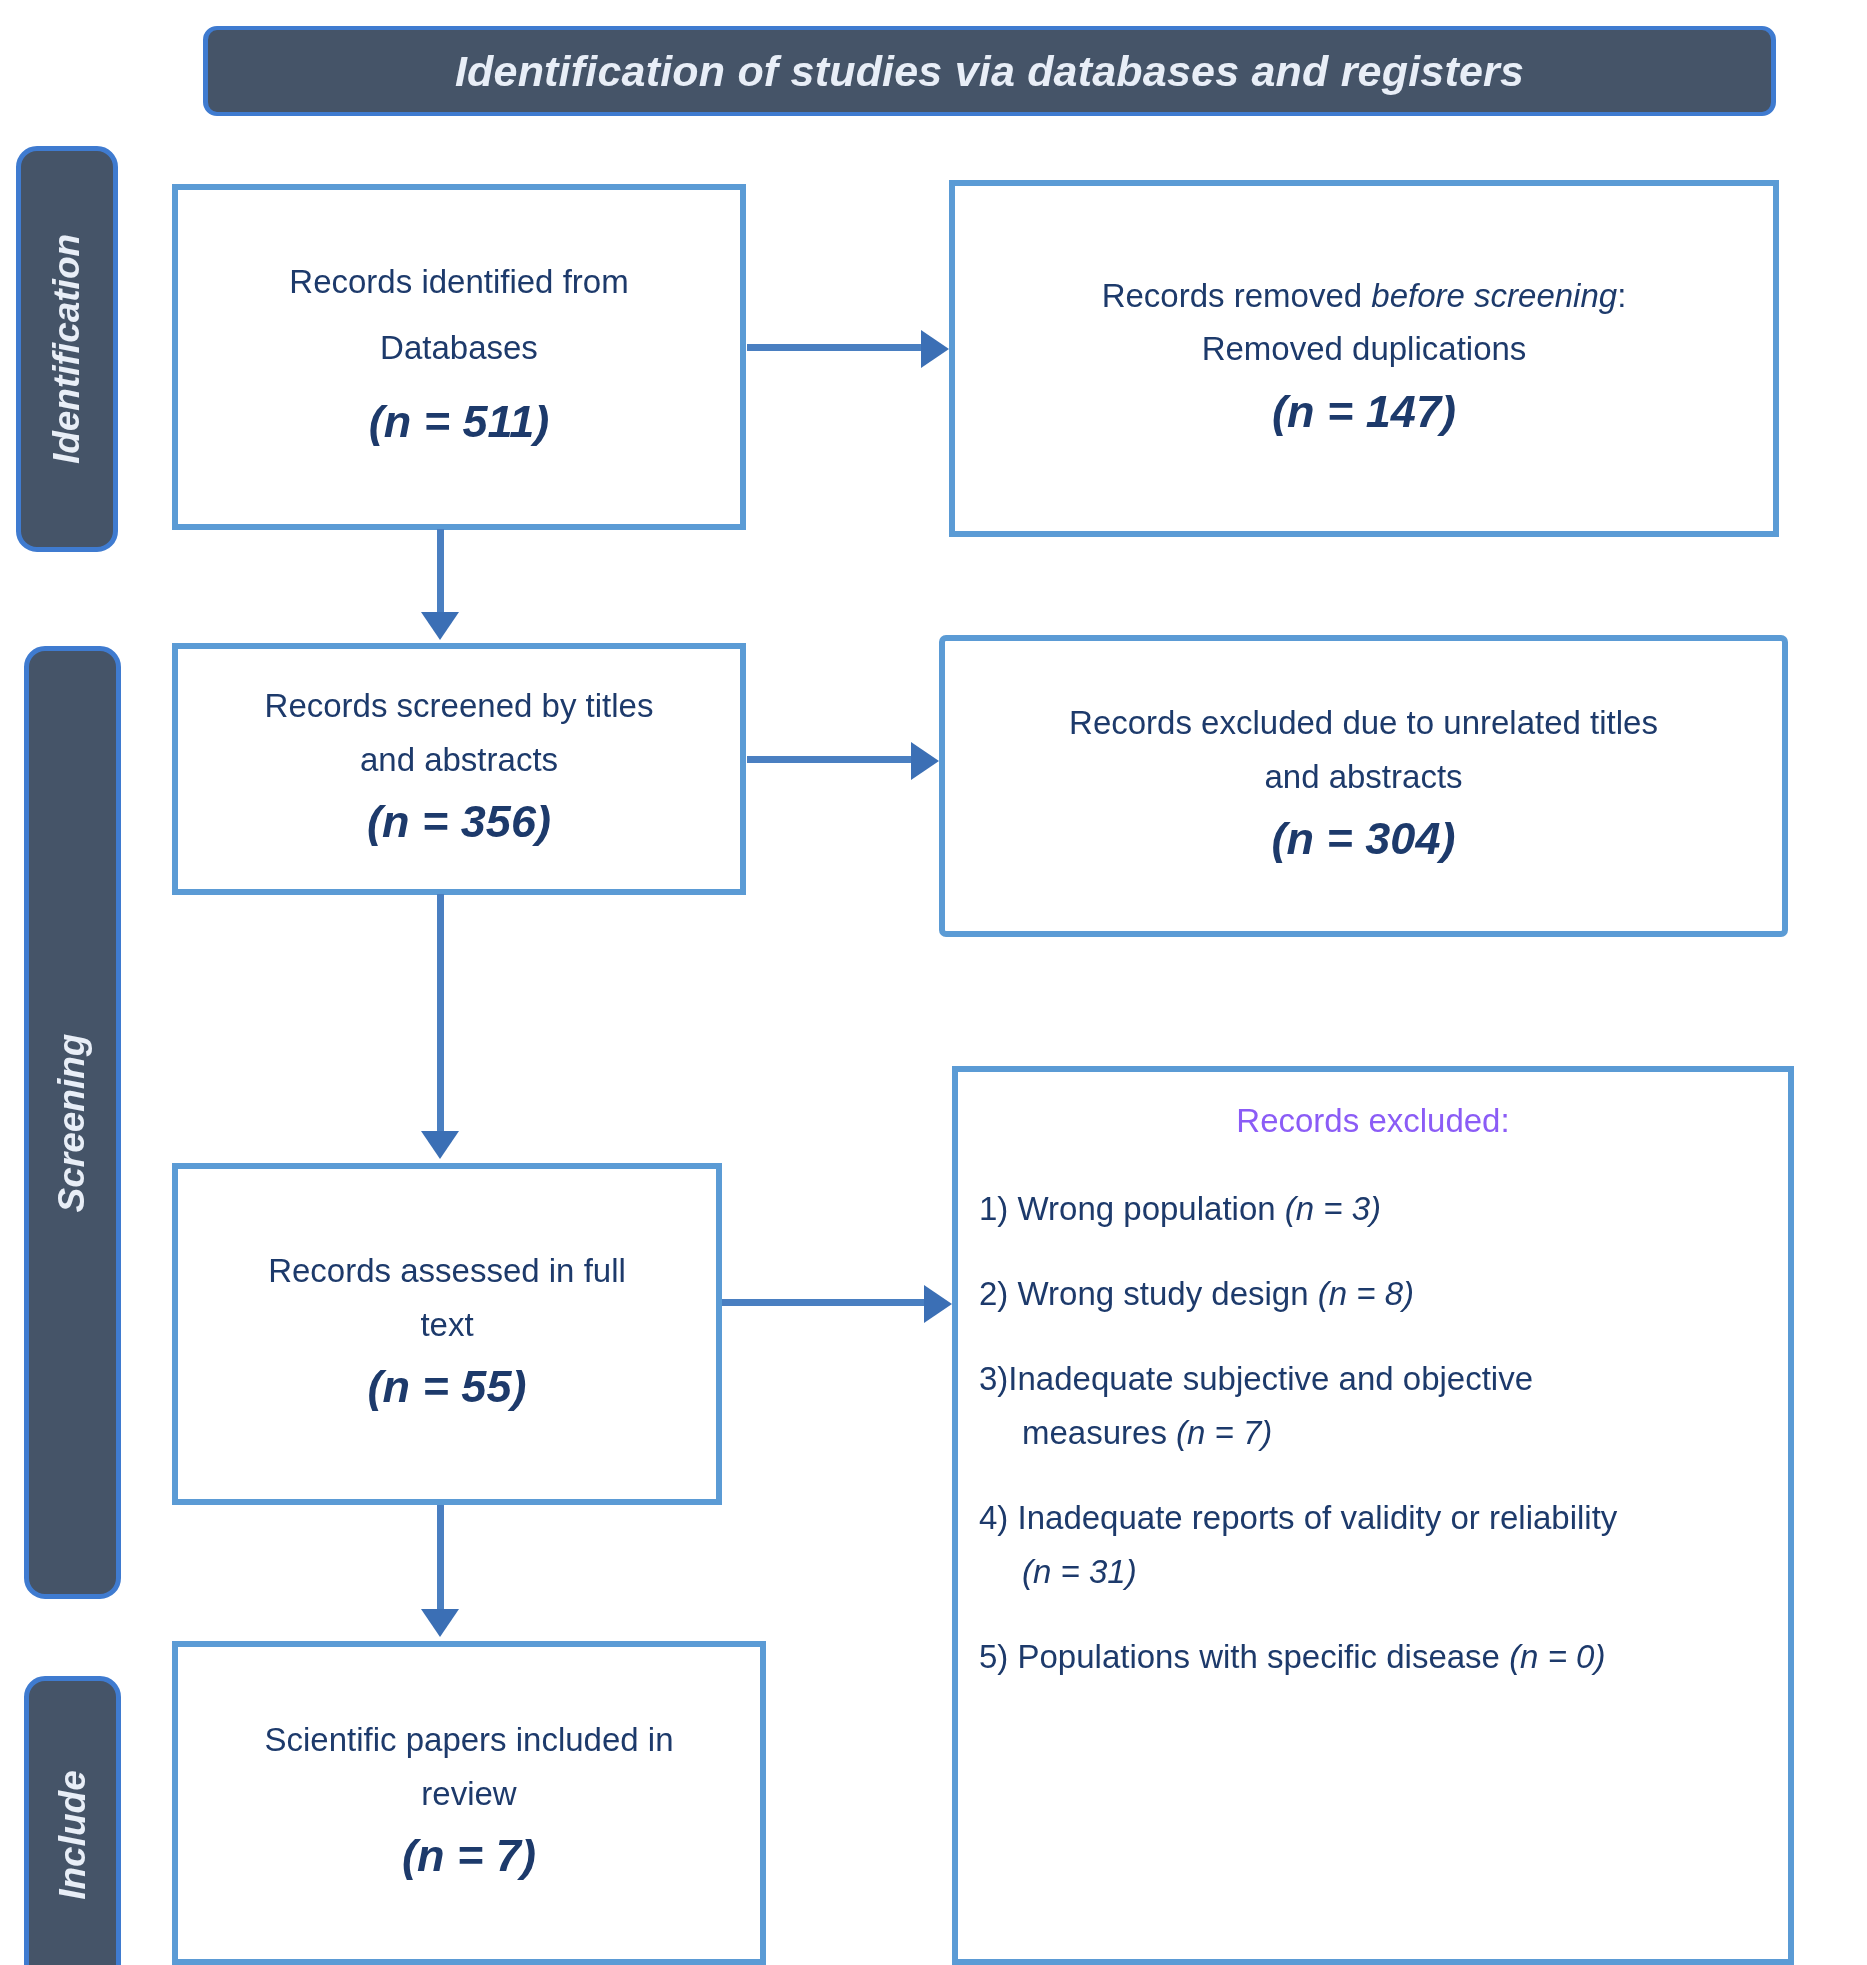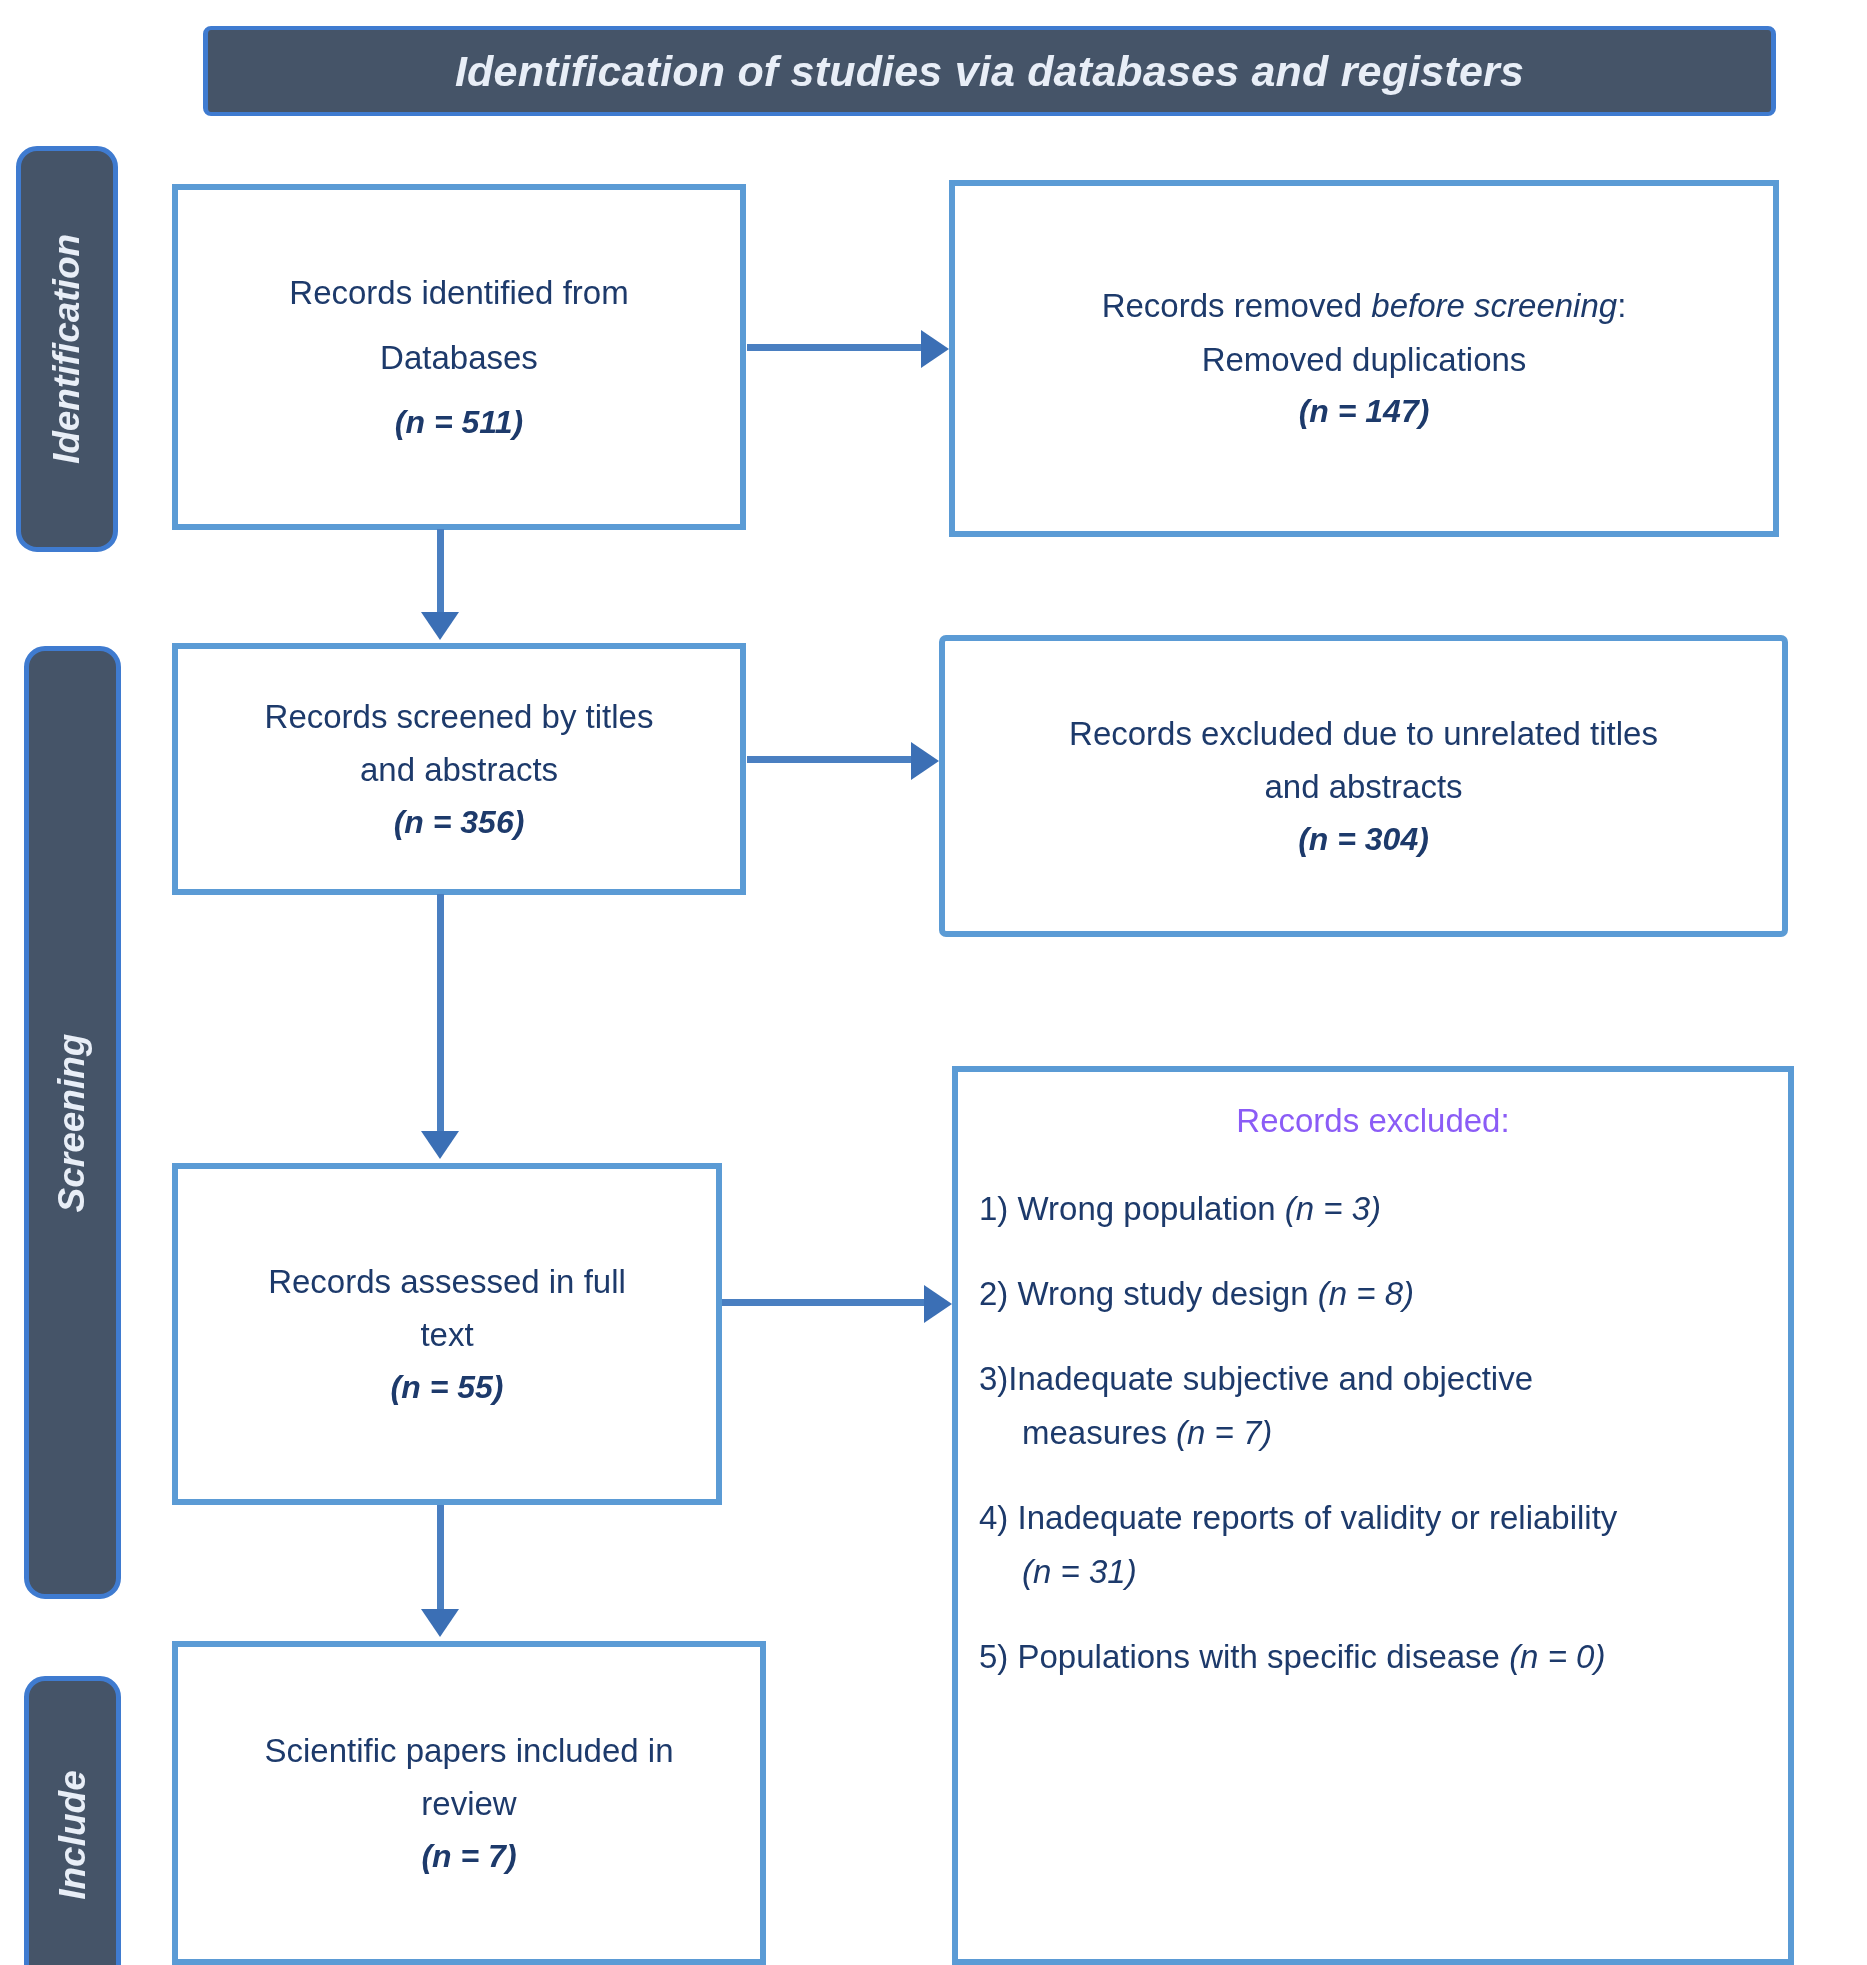--- a/index.html
+++ b/index.html
@@ -23,21 +23,21 @@
     position: absolute;
     left: 203px;
     top: 26px;
     width: 1573px;
     height: 90px;
     background: #455468;
     border-left: 5.4px solid #3f7bd0;
     border-right: 5.4px solid #3f7bd0;
     border-top: 4.5px solid #3f7bd0;
     border-bottom: 4.5px solid #3f7bd0;
-    border-radius: 8px;
+    border-radius: 14px;
     box-sizing: border-box;
     display: flex;
     align-items: center;
     justify-content: center;
   }
   .header-title {
     color: #e8eef7;
     font-size: 43px;
     font-style: italic;
     font-weight: bold;
@@ -83,21 +83,21 @@
     font-size: 33px;
     line-height: 1.62;
     text-align: center;
     color: #1d3a6b;
     padding: 0 14px;
   }
   .flow-line em {
     font-style: italic;
   }
   .flow-count {
-    font-size: 32px;
+    font-size: 45px;
     line-height: 1.62;
     text-align: center;
     font-weight: bold;
     font-style: italic;
     color: #1d3a6b;
   }
 
   #box-identified  { left: 172px;  top: 184px;  width: 574px; height: 346px; gap: 12px; }
   #box-removed     { left: 949px; top: 180px;  width: 830px; height: 357px; }
   #box-screened    { left: 172px;  top: 643px; width: 574px; height: 252px; }

